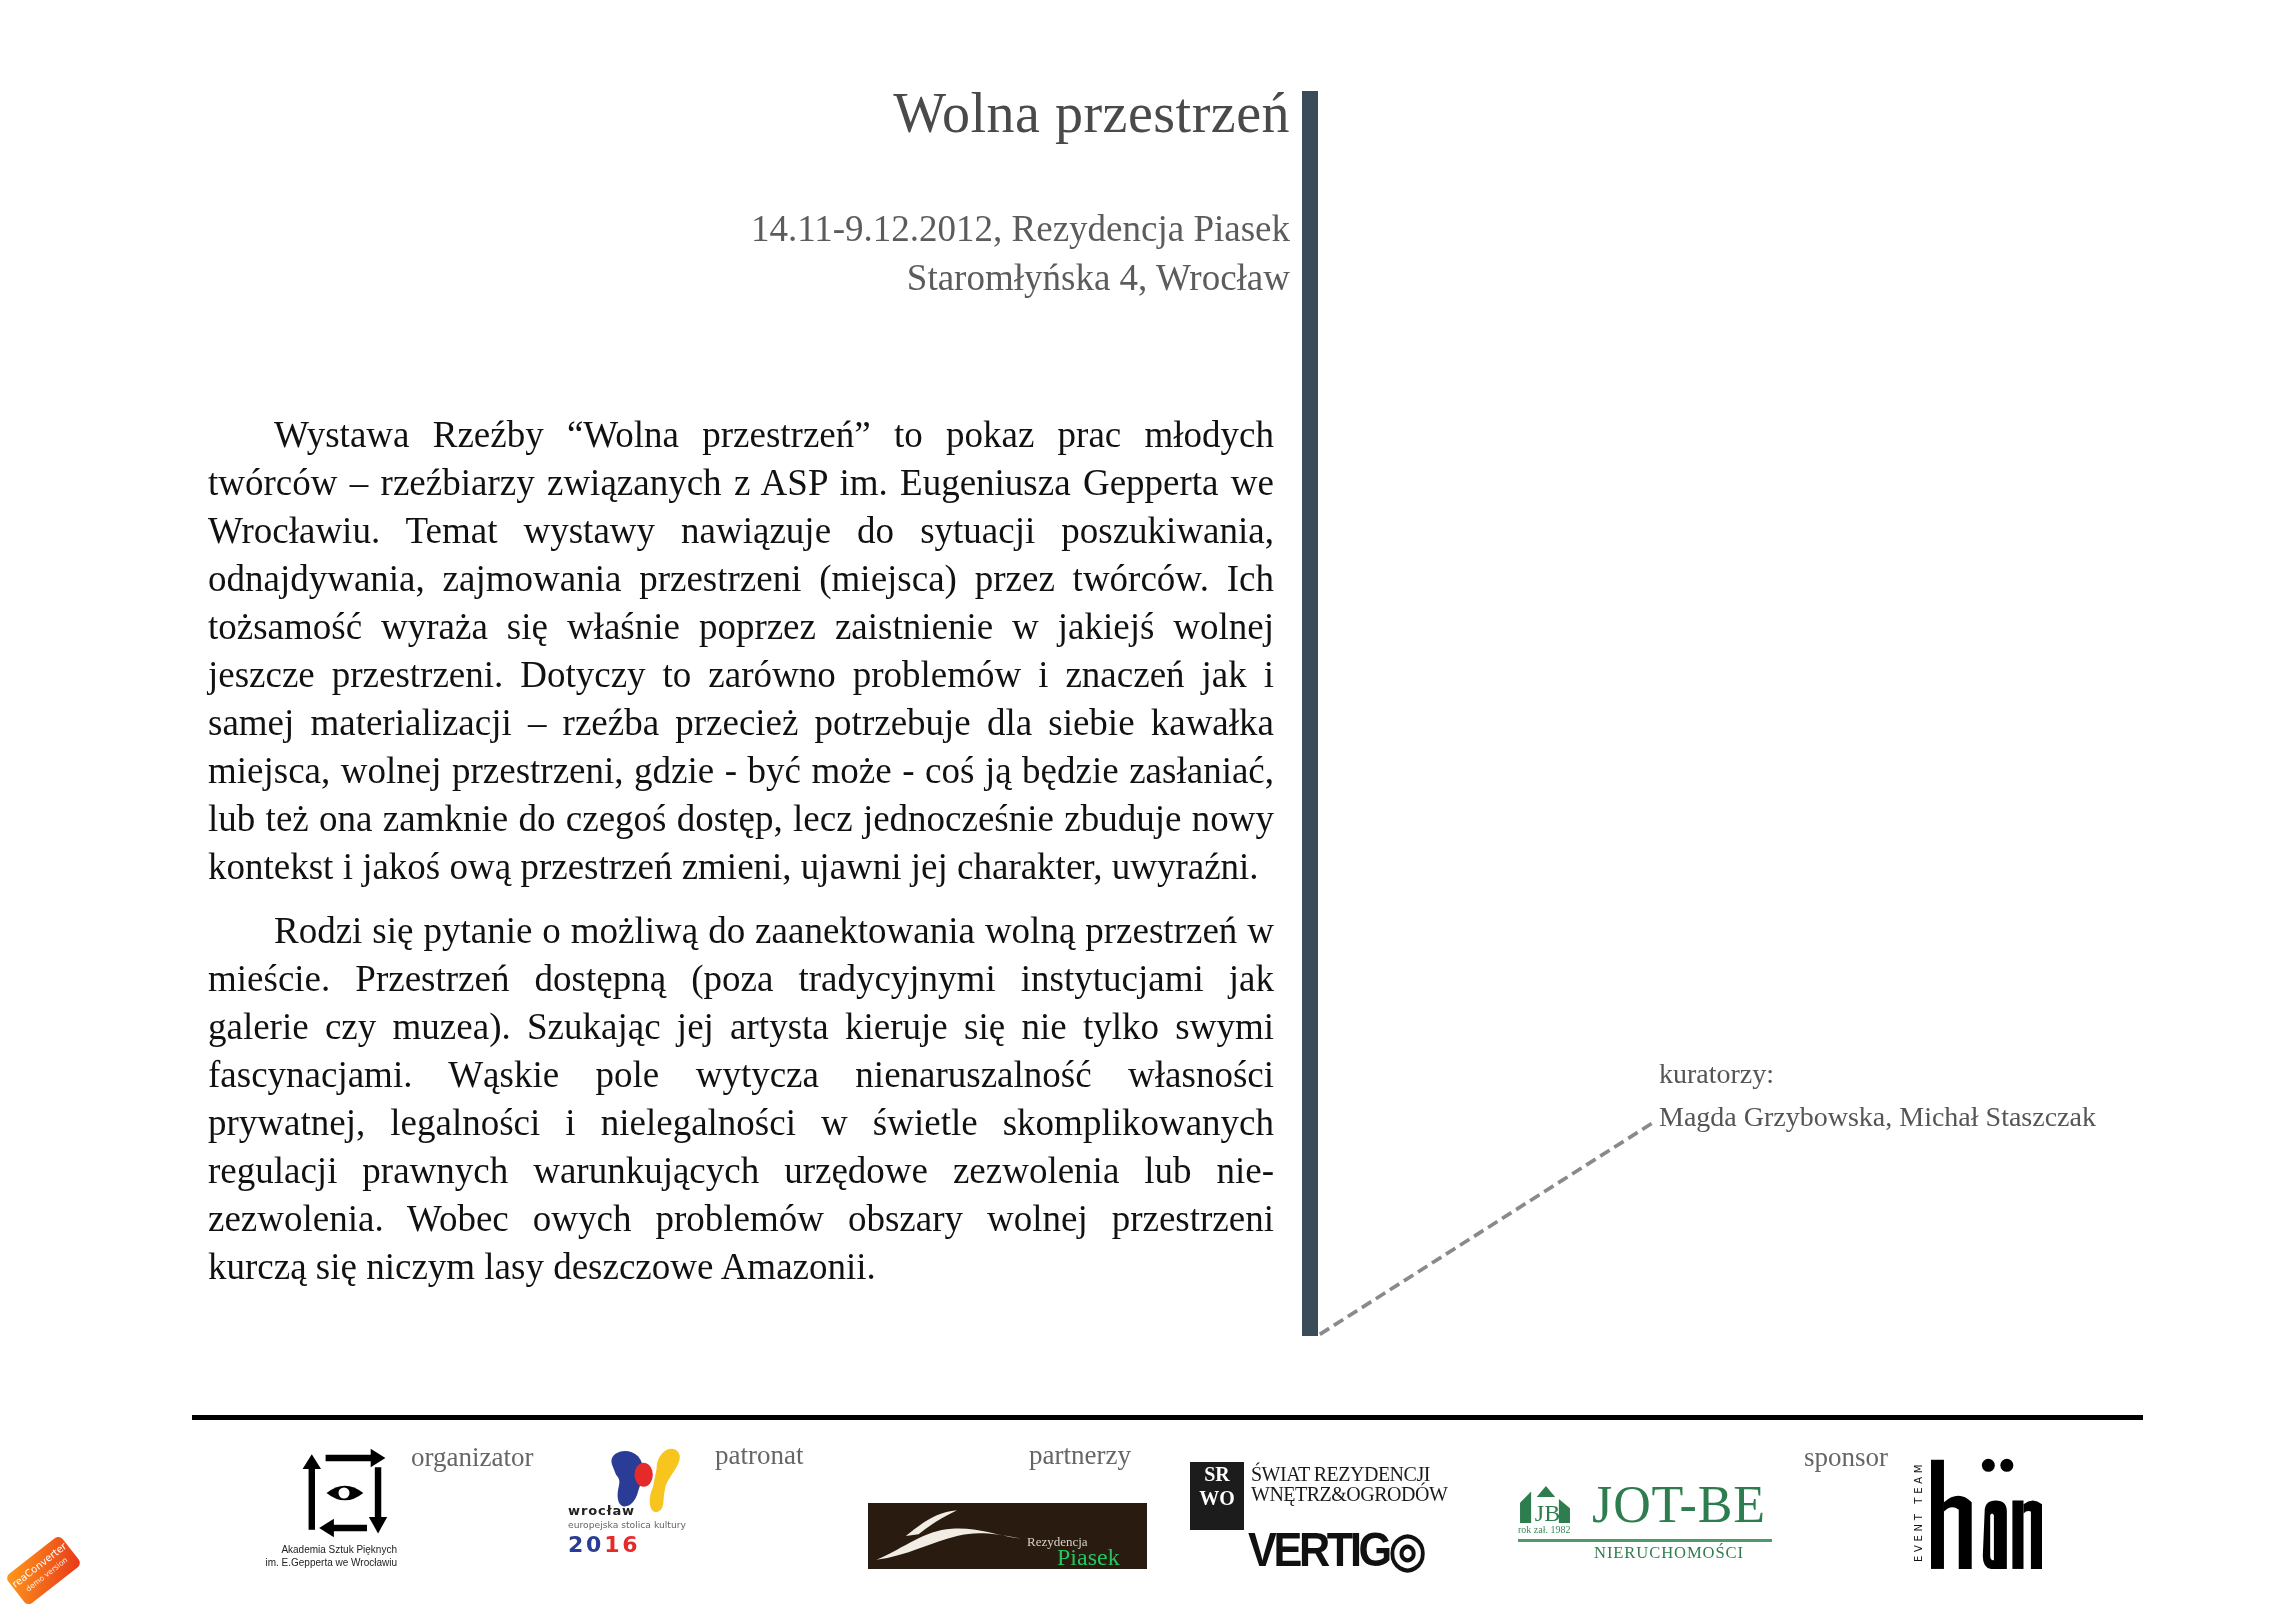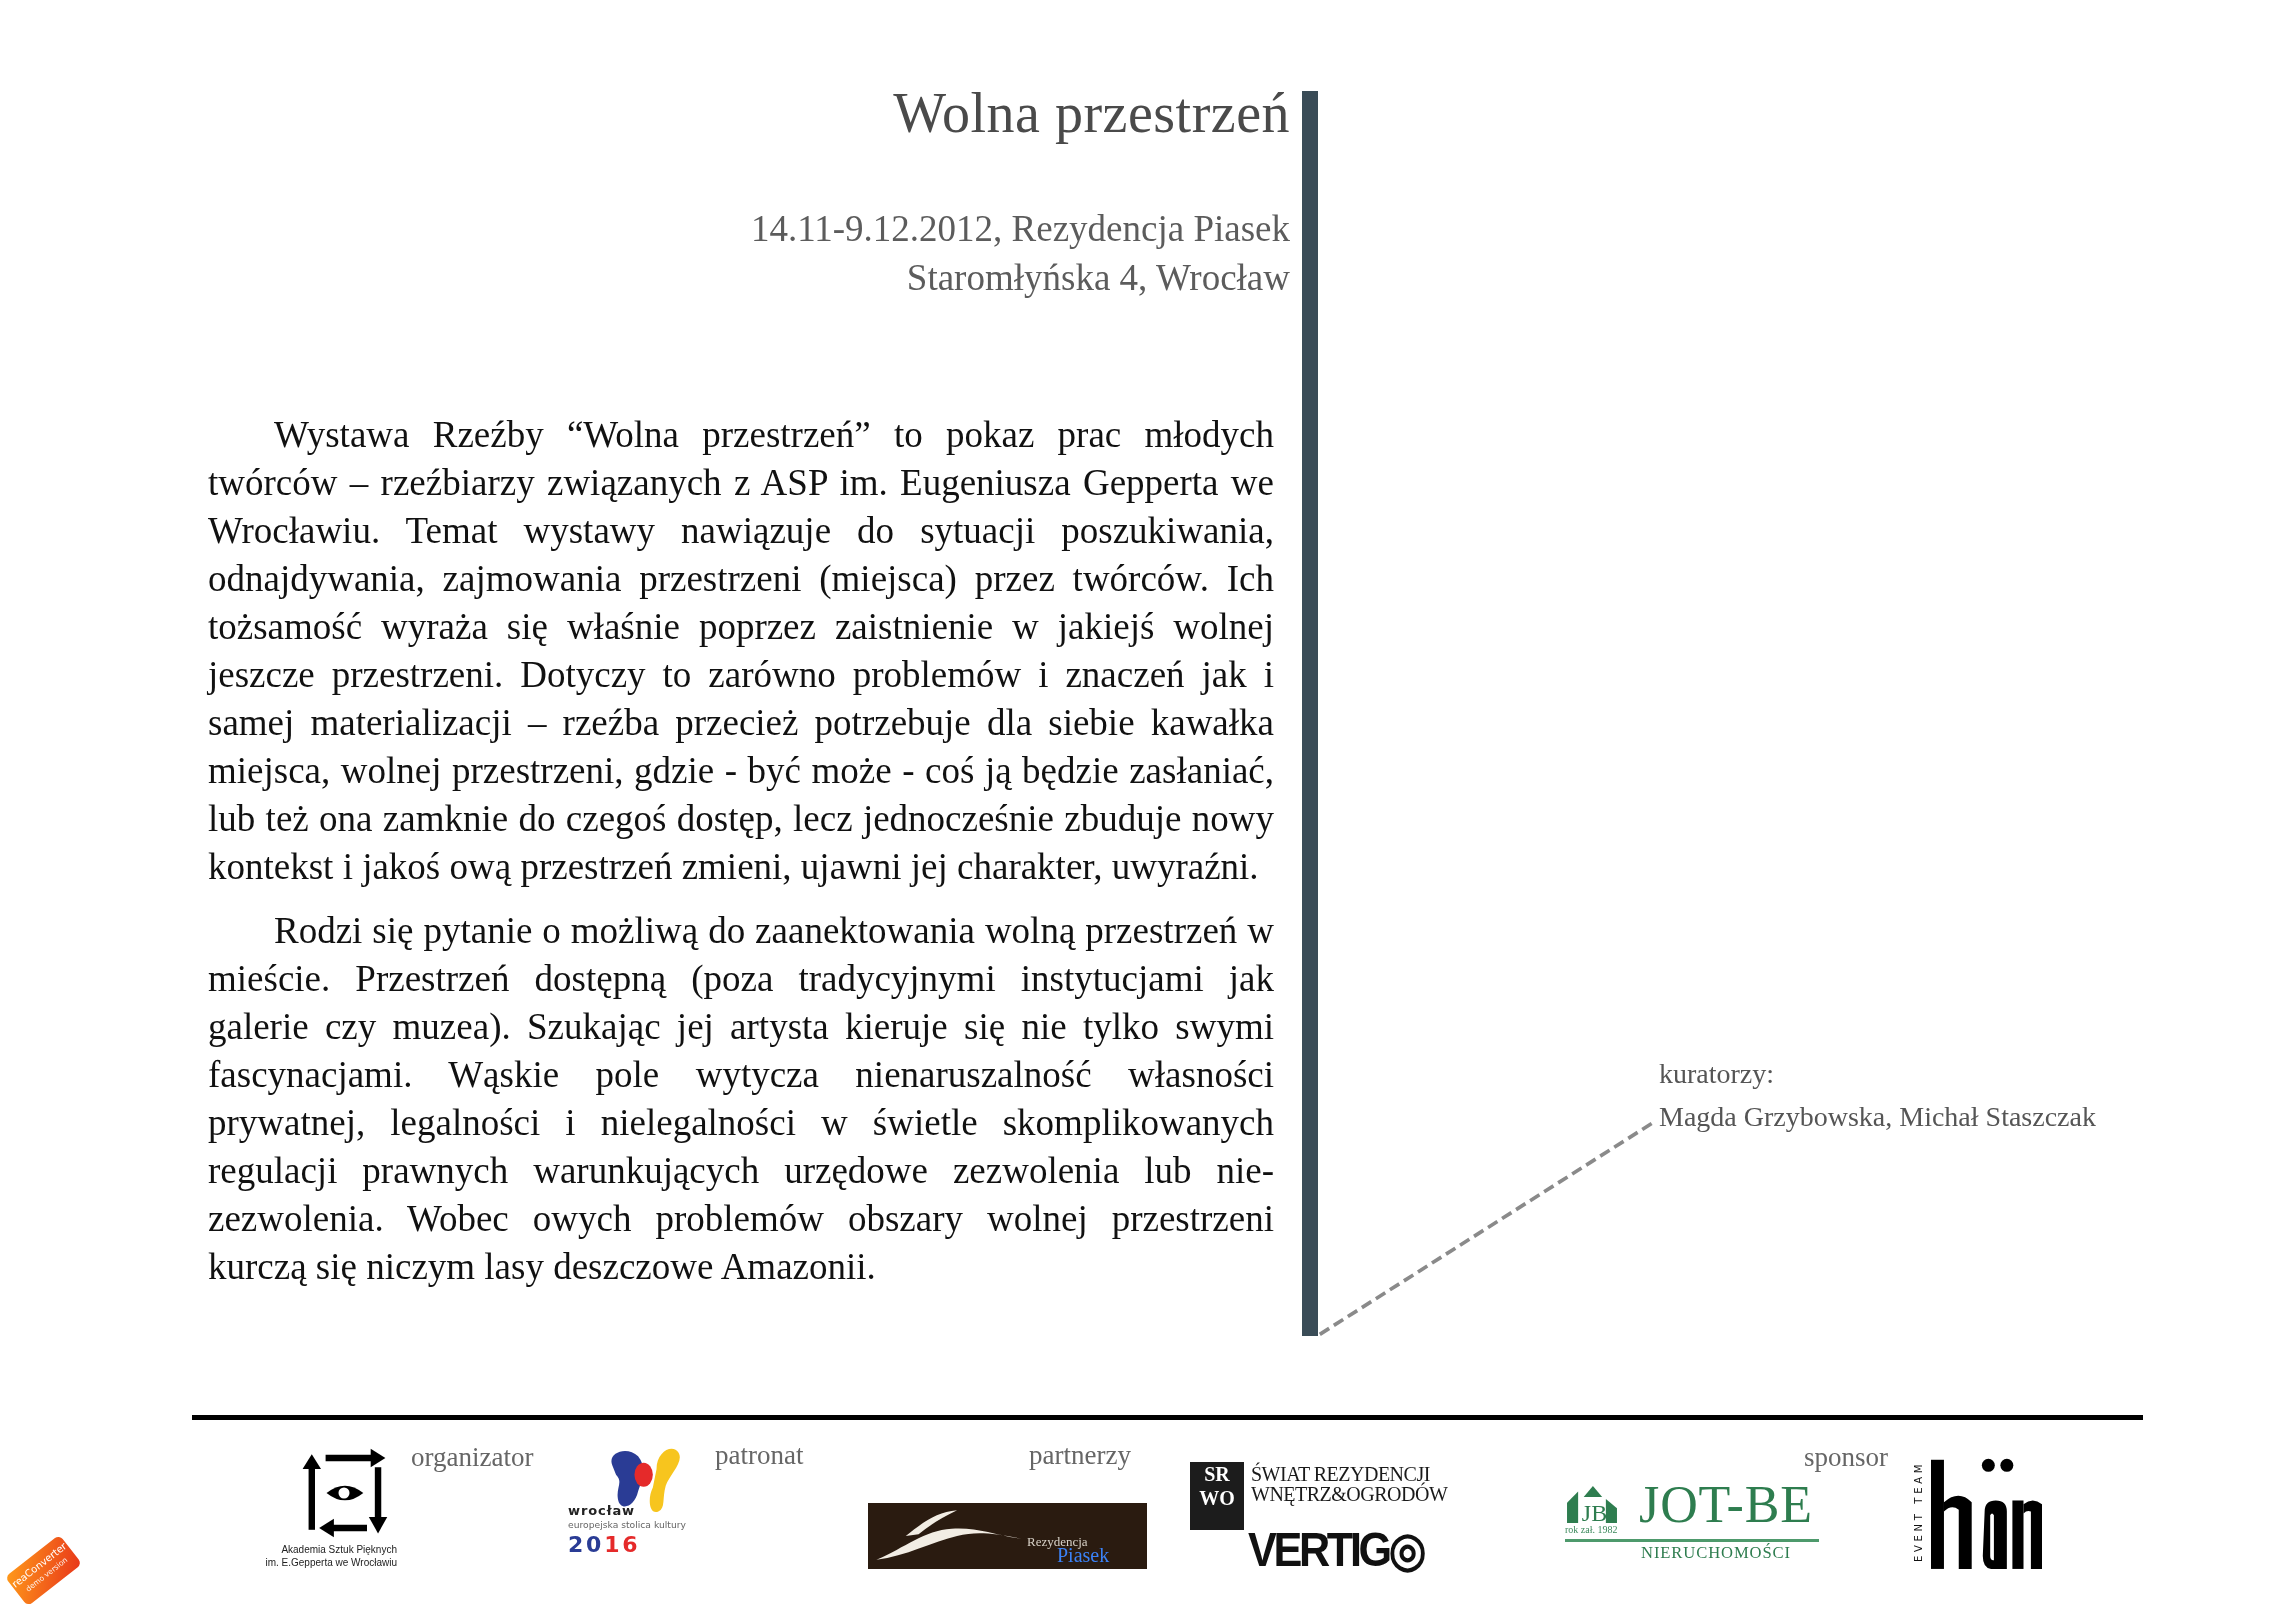--- a/index.html
+++ b/index.html
@@ -37,31 +37,31 @@
   .wro-logo { left:605px; top:1447px; width:92px; height:72px; }
   .wro-caption { left:568px; top:1503px; width:166px; text-align:left; font-family:"DejaVu Sans", sans-serif; }
   .wro-caption .w1 { font-size:13px; font-weight:bold; color:#222; letter-spacing:0.9px; }
   .wro-caption .w2 { font-size:9.2px; color:#666; margin-top:0.9px; }
   .wro-caption .w3 { font-size:22px; font-weight:bold; letter-spacing:2.8px; margin-top:1.8px; }
   .blue { color:#2a3c95; } .red { color:#e52a2a; }
 
   
   .piasek-logo { left:868px; top:1503px; width:279px; height:66px; background:#2a1b10; overflow:hidden; }
   .piasek-logo .small { position:absolute; left:159px; top:31px; font-size:13px; color:#d8d2c8; }
-  .piasek-logo .big { position:absolute; left:189px; top:41px; font-size:20px; color:#3b82f6;text-align:right; }
+  .piasek-logo .big { position:absolute; left:189px; top:41px; font-size:24px; color:#22c55e;text-align:right; }
 
   
   .srwo-logo { left:1190px; top:1462px; width:54px; height:68px; background:#1c1c1c; color:#fff; font-family:Liberation Serif, serif; font-weight:bold; font-size:20px; line-height:24px; text-align:center; }
   .srwo-text { left:1251px; top:1464px; font-size:20px; color:#1a1a1a; line-height:20px; white-space:nowrap; letter-spacing:-0.5px; }
 
   
   .vertigo-logo { left:1248px; top:1521px; font-family:"Liberation Sans", sans-serif; font-weight:bold; font-size:48px; color:#111; letter-spacing:-3.7px; white-space:nowrap; transform:scaleX(0.9); transform-origin:left; }
 
   
-  .jotbe-logo { left:1518px; top:1480px; width:258px; height:85px;margin-left:47px; }
+  .jotbe-logo { left:1518px; top:1480px; width:258px; height:85px; }
   .jotbe-logo .house { position:absolute; left:0; top:5.5px; width:54px; height:37px; color:#2e7d4f; }
   .jotbe-logo .main { position:absolute; left:74px; top:-5.5px; font-size:52px; color:#2e7d4f; white-space:nowrap; letter-spacing:0.9px; }
   .jotbe-logo .year { position:absolute; left:0; top:44px; font-size:10px; color:#3d8a5d; white-space:nowrap; }
   .jotbe-logo .rule { position:absolute; left:0; top:59px; width:254px; height:2.8px; background:#4e9a6c; }
   .jotbe-logo .sub { position:absolute; left:76px; top:63px; font-size:16.6px; color:#2e7d4f; letter-spacing:0.9px; white-space:nowrap; }
 
   
   .hain-vert { left:1910px; top:1460px; width:16.6px; height:109px; }
   .hain-vert span { position:absolute; left:-42px; top:46px; transform:rotate(-90deg); font-family:"DejaVu Sans", sans-serif; font-size:10px; letter-spacing:3.7px; white-space:nowrap; color:#111; }
 

